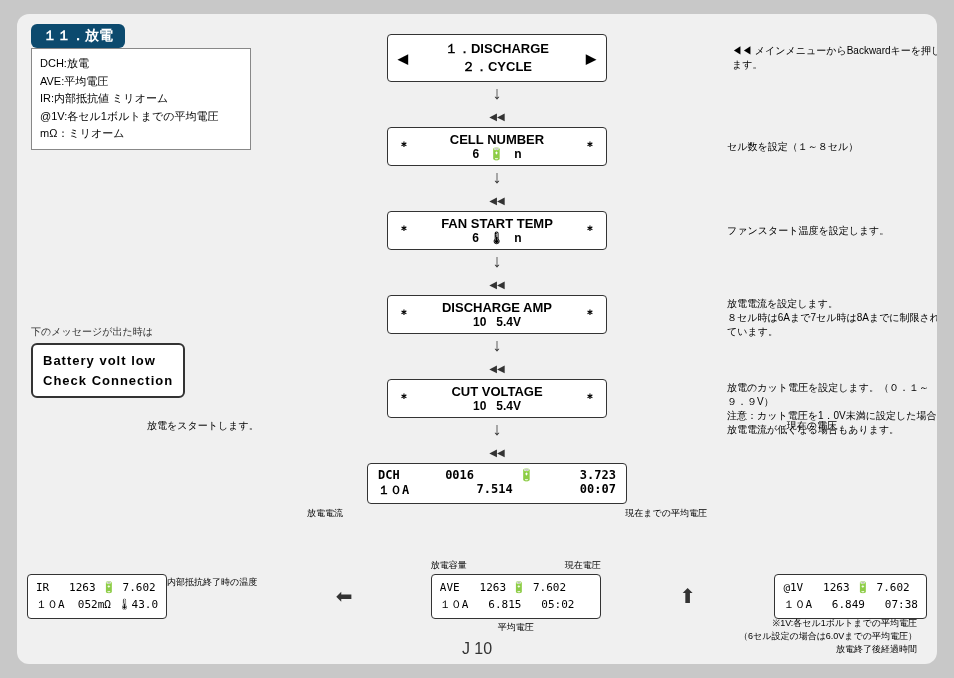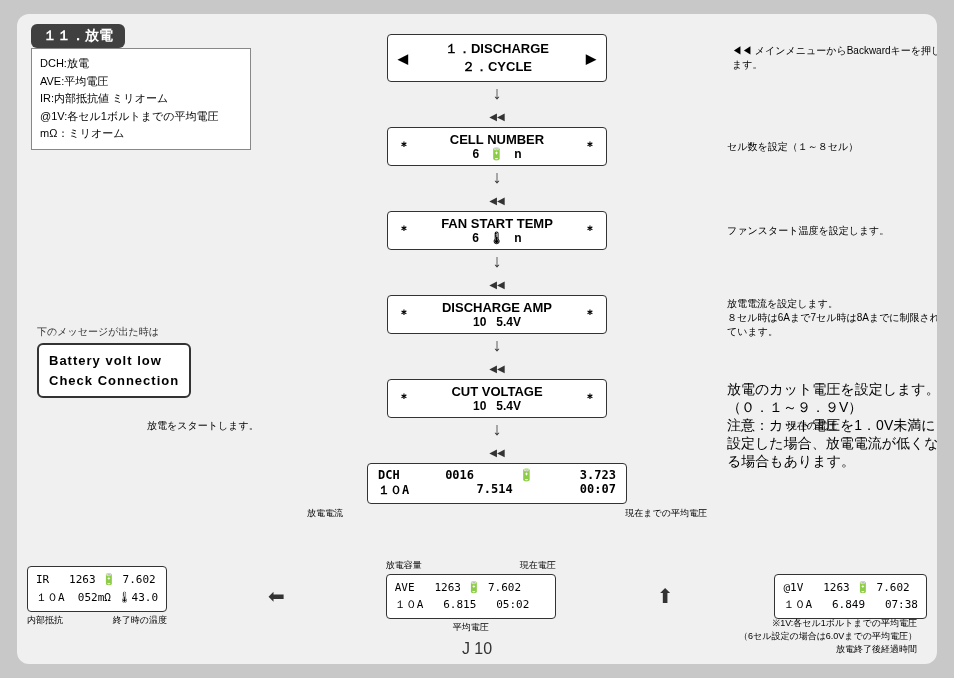--- a/index.html
+++ b/index.html
@@ -15,21 +15,21 @@
     .page {
       background: #f0f0f0;
       width: 920px;
       height: 650px;
       border-radius: 12px;
       position: relative;
       padding: 10px;
       overflow: hidden;
     }
     .title-badge {
-      background: #404040;
+      background: #0c4a6e;
       color: white;
       font-size: 14px;
       font-weight: bold;
       padding: 3px 12px;
       border-radius: 6px;
       display: inline-block;
       position: absolute;
       top: 10px;
       left: 14px;
     }
@@ -61,21 +61,21 @@
       position: relative;
     }
     .flow-item {
       position: relative;
       margin-bottom: 0;
     }
     
     .warning-section {
       position: absolute;
       top: 310px;
-      left: 20px;
+      left: 14px;
       width: 230px;
     }
     .warning-text-small {
       font-size: 10px;
       color: #333;
       line-height: 1.5;
       margin-bottom: 4px;
     }
     .warning-box {
       border: 2px solid #333;
@@ -230,21 +230,21 @@
           <div>
             <div style="font-size:13px;">CUT VOLTAGE</div>
             <div style="display:flex;gap:10px;justify-content:center;">
               <span>10</span>
               <span>5.4V</span>
             </div>
           </div>
           <span>＊</span>
         </div>
       </div>
-      <div style="position:absolute;top:2px;right:-230px;width:220px;font-size:14px;">
+      <div style="position:absolute;top:2px;right:-230px;width:220px;font-size:10px;">
         <div>放電のカット電圧を設定します。（０．１～９．９V）</div>
         <div>注意：カット電圧を1．0V未満に設定した場合、放電電流が低くなる場合もあります。</div>
       </div>
     </div>
 
     <div style="position:relative;">
       <div class="connector">↓<br><span style="font-size:10px;">◀◀</span></div>
       <div style="position:absolute;left:-130px;top:0;font-size:10px;width:130px;">放電をスタートします。</div>
       <div style="position:absolute;right:-120px;top:0;font-size:10px;">現在の電圧</div>
     </div>
@@ -266,21 +266,21 @@
       <div style="position:absolute;bottom:-16px;left:30px;font-size:9px;">放電電流</div>
       <div style="position:absolute;bottom:-16px;right:10px;font-size:9px;">現在までの平均電圧</div>
     </div>
 
   </div>
 
   <div style="position:absolute;bottom:30px;left:10px;right:10px;">
 
     <div style="display:flex;align-items:center;justify-content:space-between;gap:8px;">
 
-      <div style="display:flex;flex-direction:column;align-items:flex-end;">
+      <div style="display:flex;flex-direction:row;align-items:flex-start;">
         <div class="lcd-box" style="font-family:monospace;font-size:11px;white-space:nowrap;">
           <div>IR &nbsp; 1263 🔋 7.602</div>
           <div>１０A &nbsp;052mΩ 🌡43.0</div>
         </div>
         <div style="display:flex;justify-content:space-between;width:100%;font-size:9px;margin-top:2px;">
           <span>内部抵抗</span>
           <span>終了時の温度</span>
         </div>
       </div>
 

